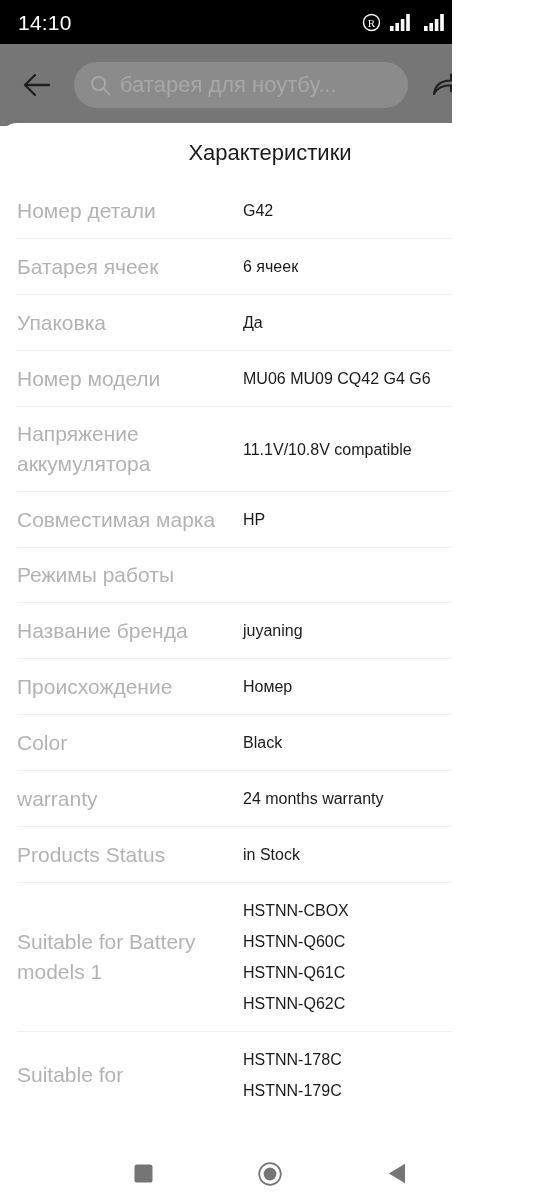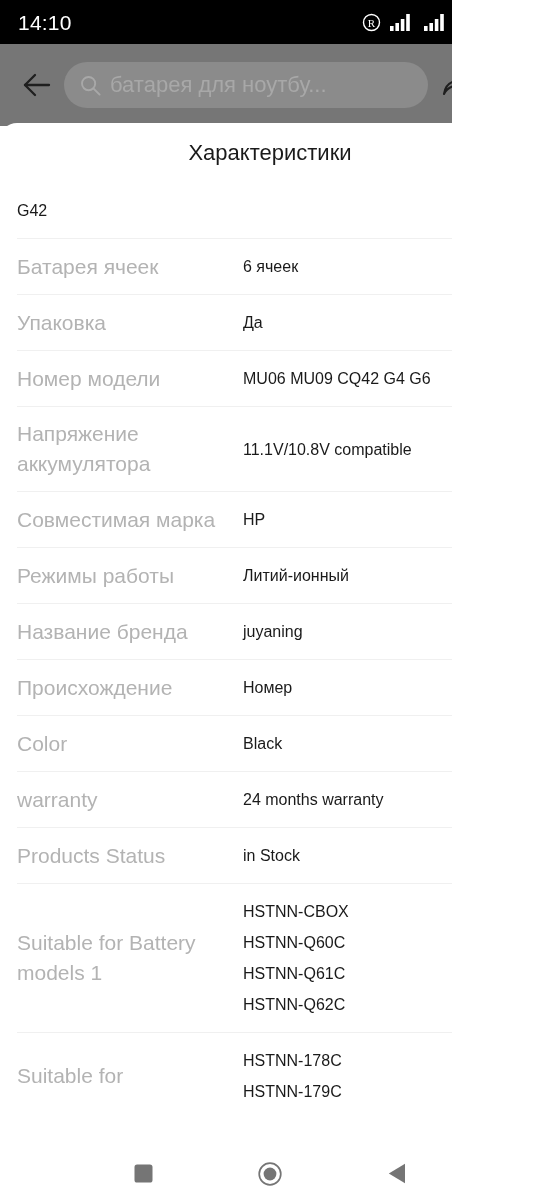--- a/index.html
+++ b/index.html
@@ -51,20 +51,21 @@
   .appbar {
     position: absolute;
     left: 0; top: 44px;
     width: 540px;
     height: 82px;
     background: #767676;
     display: flex;
     align-items: center;
     padding: 0 14px;
     box-sizing: border-box;
+    gap: 10px;
     z-index: 10;
   }
   .appbar-icon {
     width: 46px;
     height: 46px;
     flex: 0 0 auto;
     display: flex;
     align-items: center;
     justify-content: center;
   }
@@ -292,20 +293,21 @@
           <svg width="24" height="24" viewBox="0 0 24 24">
             <path d="M3.5 3.5 L20.5 20.5 M20.5 3.5 L3.5 20.5" stroke="#111111" stroke-width="2.4" stroke-linecap="round"></path>
           </svg>
         </span>
       </button>
     </div>
 
     <div class="spec-list">
 
       <div class="spec-row">
+        <div class="spec-label">Номер детали</div>
         <div class="spec-value">G42</div>
       </div>
 
       <div class="spec-row">
         <div class="spec-label">Батарея ячеек</div>
         <div class="spec-value">6 ячеек</div>
       </div>
 
       <div class="spec-row">
         <div class="spec-label">Упаковка</div>
@@ -322,21 +324,20 @@
         <div class="spec-value">11.1V/10.8V compatible</div>
       </div>
 
       <div class="spec-row">
         <div class="spec-label">Совместимая марка</div>
         <div class="spec-value">HP</div>
       </div>
 
       <div class="spec-row">
         <div class="spec-label">Режимы работы</div>
-        <div class="spec-value">Литий-ионный</div>
       </div>
 
       <div class="spec-row">
         <div class="spec-label">Название бренда</div>
         <div class="spec-value">juyaning</div>
       </div>
 
       <div class="spec-row">
         <div class="spec-label">Происхождение</div>
         <div class="spec-value">Номер</div>

